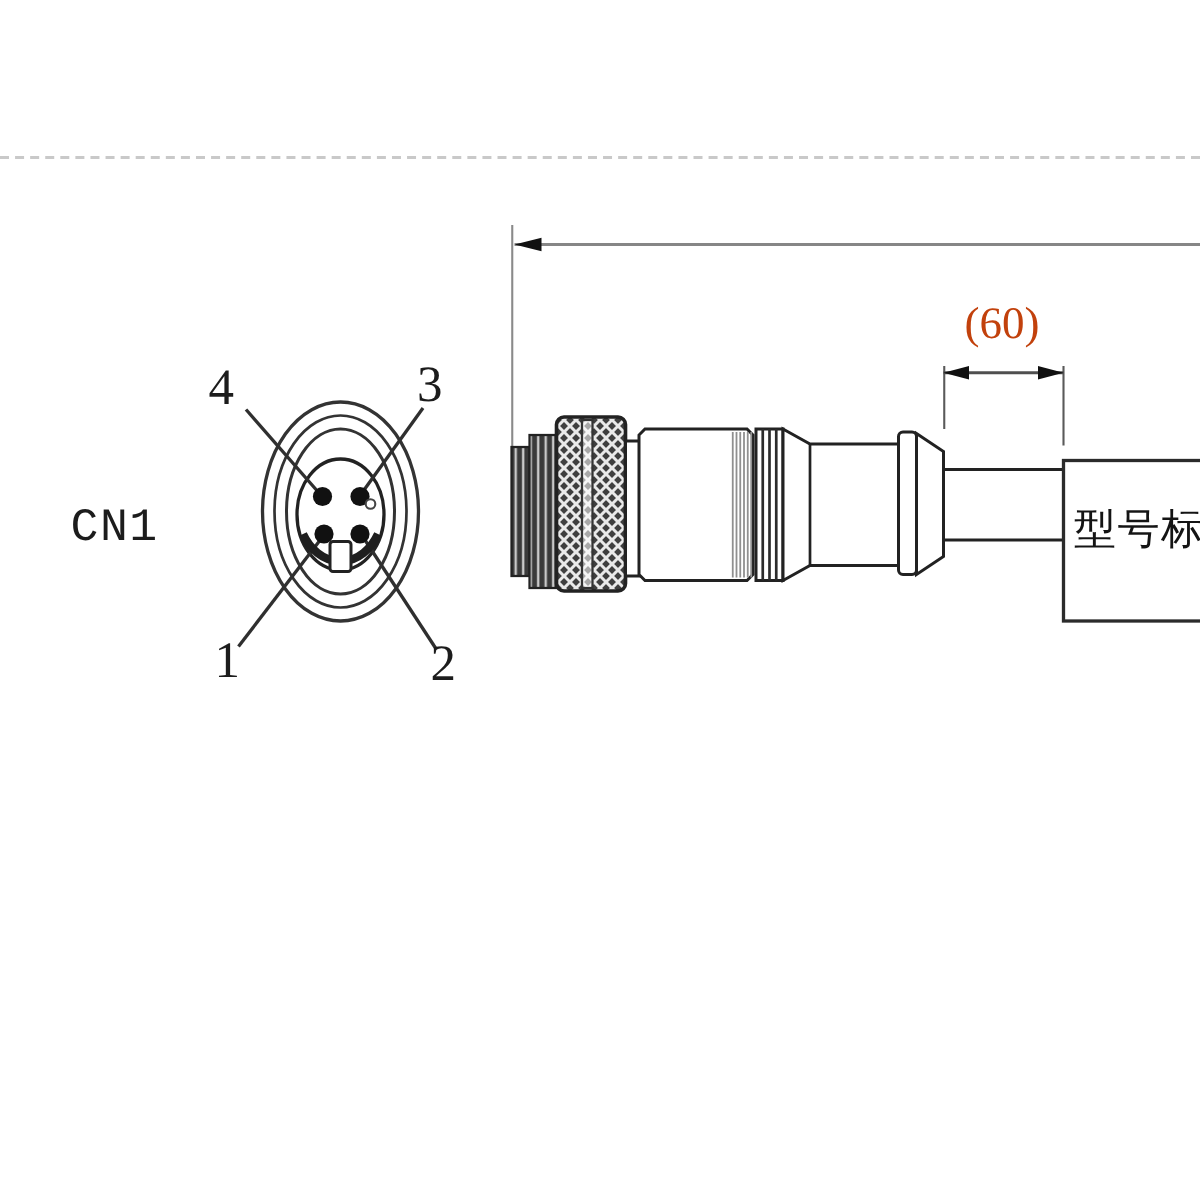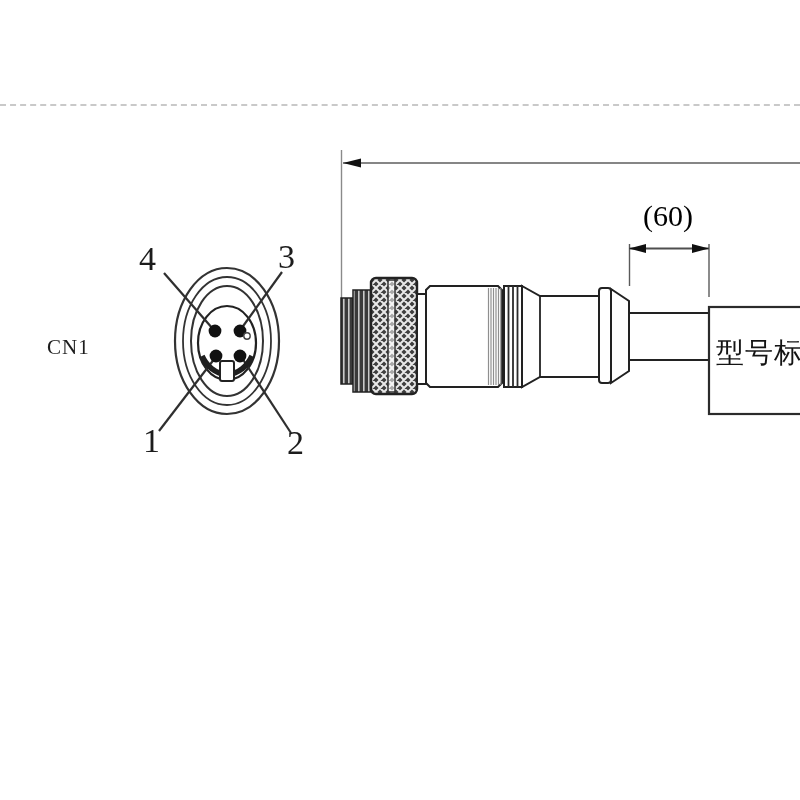--- a/index.html
+++ b/index.html
@@ -10,27 +10,27 @@
   }
   .abs{position:absolute;}
   #separator{
     left:0;top:104px;width:800px;height:0;
     border-top:2px dashed #c9c9c9;
   }
   .lbl{
     position:absolute;color:#1c1c1c;line-height:1;
     font-family:"Liberation Serif","DejaVu Serif",serif;
   }
-  #cn1-label{left:47px;top:337px;font-size:21px;letter-spacing:1px;}
+  #cn1-label{left:47px;top:337px;font-size:31px;letter-spacing:1px;font-family:Liberation Mono, monospace;}
   .pin-num{font-size:34px;}
   #pin-label-4{left:139px;top:242px;}
   #pin-label-3{left:278px;top:240px;}
   #pin-label-1{left:143px;top:424px;}
   #pin-label-2{left:287px;top:426px;}
-  #dim60-text{left:627px;top:201px;width:82px;text-align:center;font-size:30px;color:#000000;}
+  #dim60-text{left:627px;top:201px;width:82px;text-align:center;font-size:30px;color:#c2410c;}
   #model-label-text{
     left:716px;top:339px;font-size:28px;color:#141414;
     font-family:"Liberation Sans","DejaVu Sans",sans-serif;
     white-space:nowrap;letter-spacing:1px;
   }
   svg{position:absolute;left:0;top:0;}
 </style>
 </head>
 <body>
 

